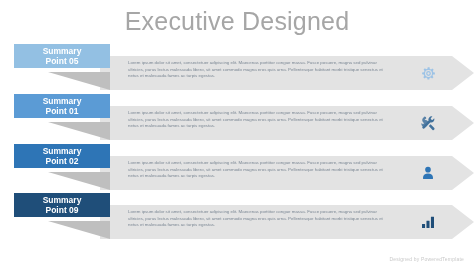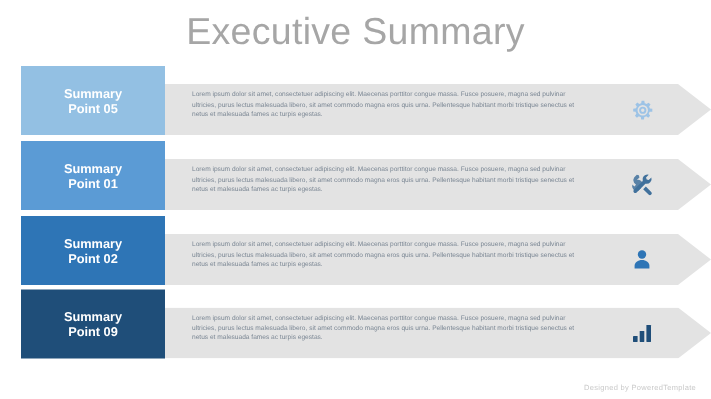--- a/index.html
+++ b/index.html
@@ -71,21 +71,21 @@
     -webkit-clip-path: polygon(0 0, 100% 0, 100% 100%);
     clip-path: polygon(0 0, 100% 0, 100% 100%);
   }
 
   
   .tag {
     position: absolute;
     left: 14px;
     top: 0px;
     width: 96px;
-    height: 46px;
+    height: 24px;
     display: flex;
     flex-direction: column;
     align-items: center;
     justify-content: center;
     color: #ffffff;
     font-size: 8.5px;
     font-weight: bold;
     line-height: 10.5px;
     text-align: center;
   }
@@ -125,21 +125,21 @@
     color: #c9c9c9;
     letter-spacing: 0.2px;
     white-space: nowrap;
   }
 </style>
 </head>
 <body>
 
 <div id="slide">
 
-  <div id="slide-title">Executive Summary</div>
+  <div id="slide-title">Executive Designed</div>
 
   <div class="row" style="top:44px;">
     <div class="band"></div>
     <div class="fold"></div>
     <div class="tag" style="background:#93c0e3;">
       <span class="l1">Summary</span>
       <span class="l2">Point 05</span>
     </div>
     <div class="para">Lorem ipsum dolor sit amet, consectetuer adipiscing elit. Maecenas porttitor congue massa. Fusce posuere, magna sed pulvinar ultricies, purus lectus malesuada libero, sit amet commodo magna eros quis urna. Pellentesque habitant morbi tristique senectus et netus et malesuada fames ac turpis egestas.</div>
     <div class="icon-wrap">

